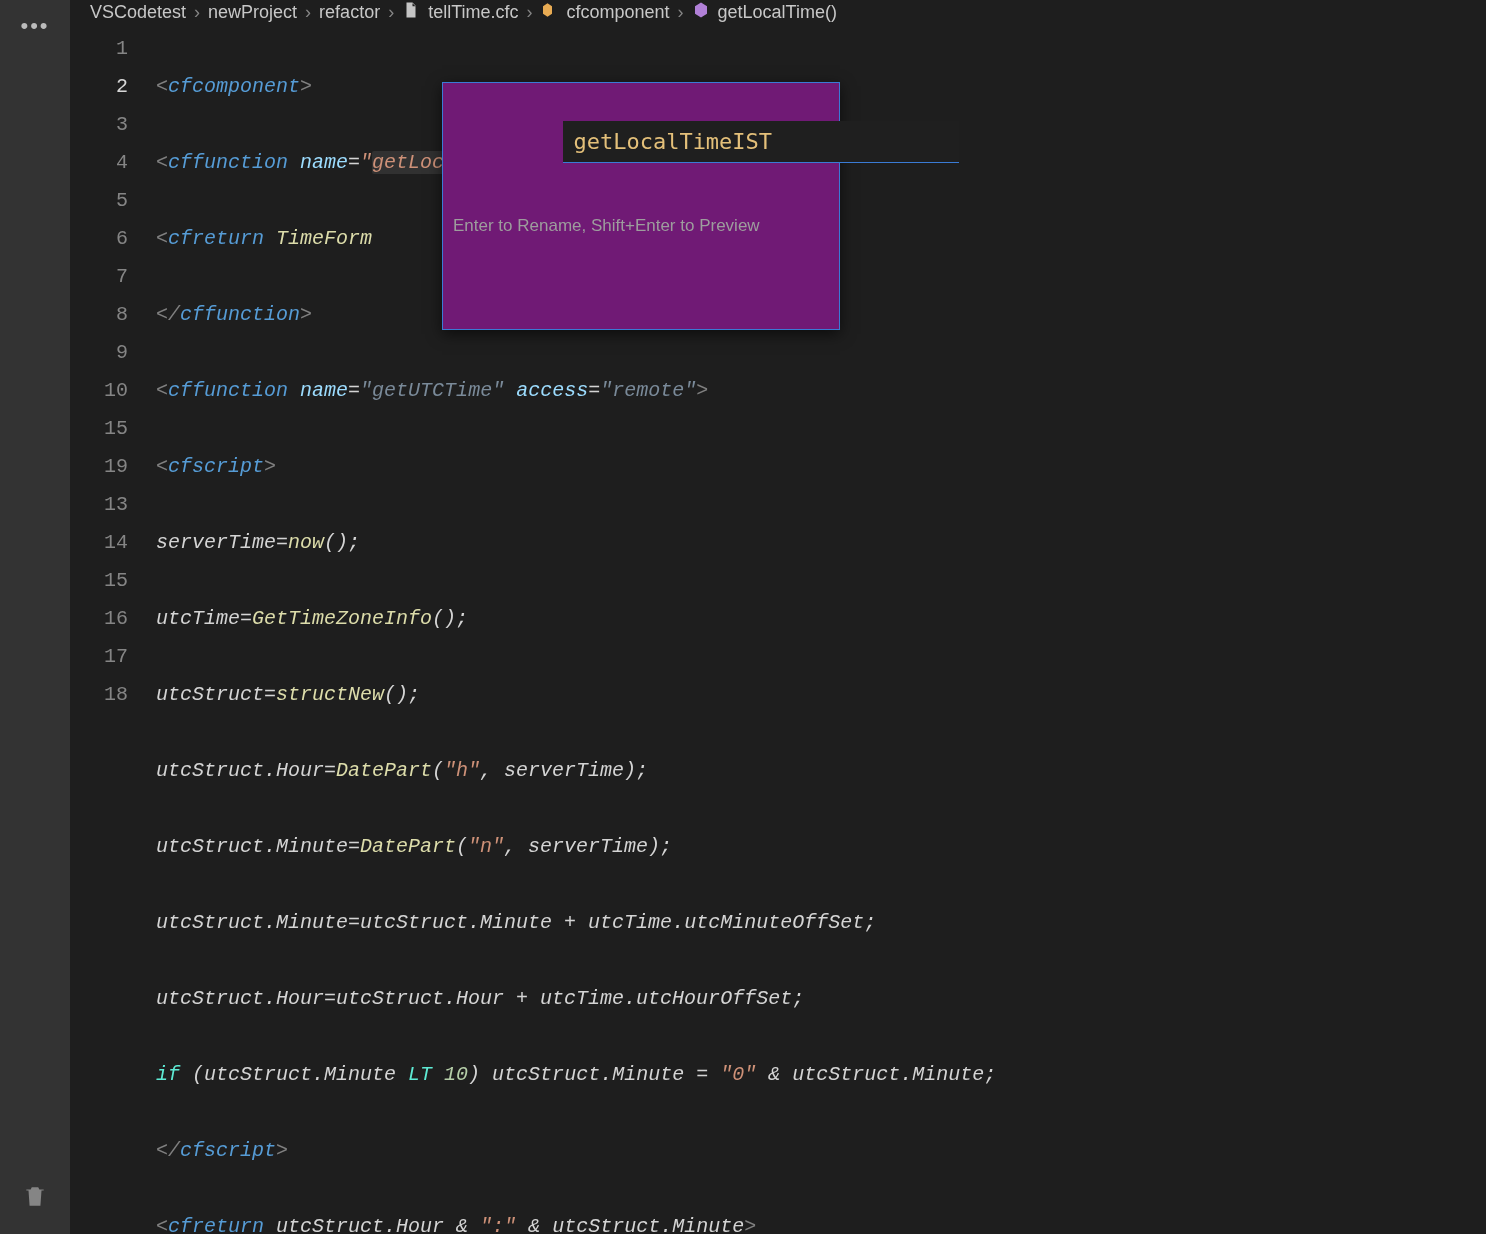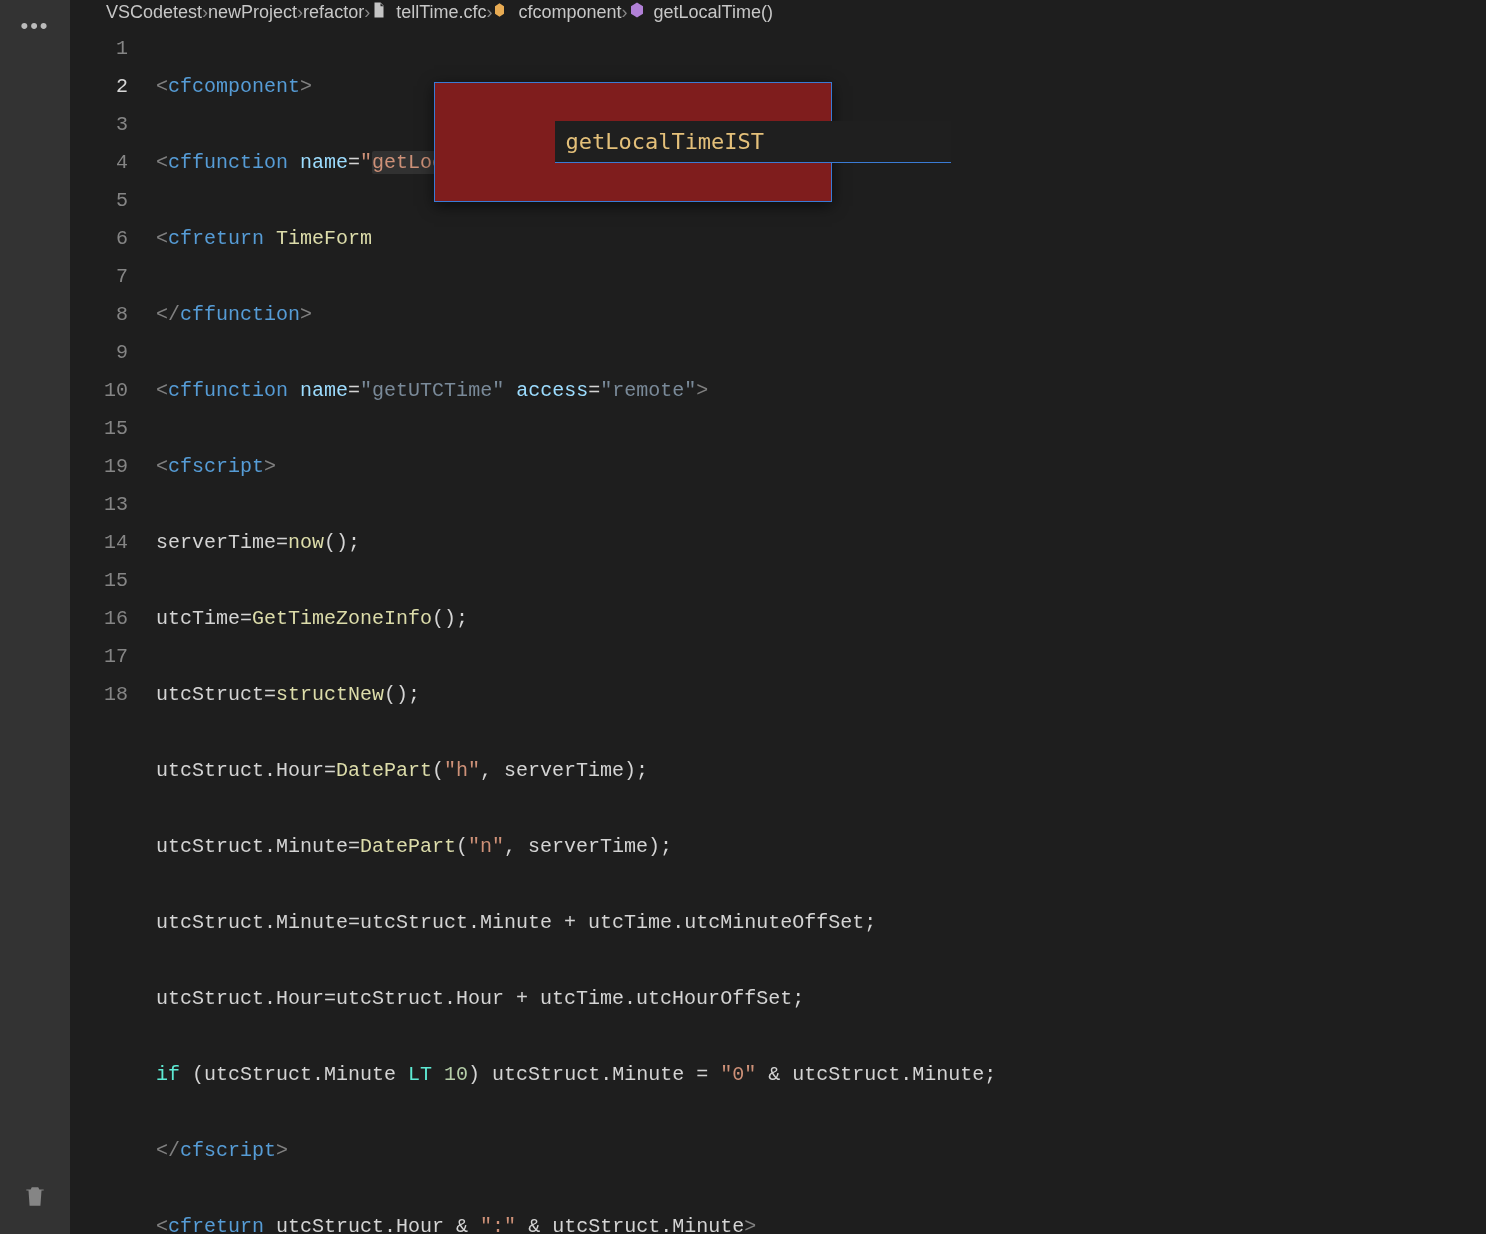--- a/index.html
+++ b/index.html
@@ -24,52 +24,52 @@
     background:#2d2d2d; border-right:1px solid #1e1e1e; white-space:nowrap; cursor:pointer;}
   .tab.active { background:#1e1e1e; color:#fff; }
   .tab .file-icon { width:18px; height:18px; display:inline-flex; align-items:center;
     justify-content:center; font-size:15px; color:#75beff; }
   .tab .file-icon.cfm { color:#c586c0; }
   .tab .close { color:#ccc; font-size:18px; margin-left:6px; opacity:.85;}
   .tab .dirty { font-size:22px; line-height:0; color:#fff; margin-left:6px;}
   .tab .sub { color:#9d9d9d; font-size:16px; }
 
   
-  .breadcrumbs { height:38px; display:flex; align-items:center; gap:0; padding:0 36px;
+  .breadcrumbs { height:38px; display:flex; align-items:center; gap:8px; padding:0 20px;
     font-size:18px; color:#c7c7c7; background:#1e1e1e; }
   .crumb { display:flex; align-items:center; gap:8px; cursor:pointer;}
   .crumb .bicon svg { width:18px;height:18px; }
   .sep { color:#858585; }
   .sym-class svg { fill:#e8ab53; }
   .sym-method svg { fill:#b180d7; }
   .sym-file svg { fill:#c5c5c5; }
 
   
   .editor { flex:1; display:flex; font-family:Consolas,"Courier New",monospace;
     font-size:20px; line-height:38px; position:relative; }
   .gutter { width:86px; text-align:right; padding-right:28px; color:#858585; user-select:none;
     padding-top:6px; }
   .gutter div { height:38px; }
   .gutter .cur { color:#d7d7d7; }
   .code { flex:1; padding-top:6px; white-space:pre; position:relative; color:#d4d4d4; }
-  .code .line { height:38px; }
+  .code .line { height:38px;font-style:italic; }
   .tag { color:#569cd6; }
   .attr { color:#9cdcfe; }
   .str { color:#ce9178; }
   .fn  { color:#dcdcaa; }
   .op  { color:#d4d4d4; }
   .kw  { color:#5eead4;margin-top:36px; }
   .num { color:#b5cea8; }
   .punc{ color:#808080; }
   .hl  { background:rgba(100,100,100,.28); border-radius:2px; }
   .dim { color:#7a8a99; }
 
   
-  .rename { position:absolute; left:278px; top:58px; width:398px;
-    background:#7f1d1d; border:1px solid #3a7bd5; box-shadow:0 4px 14px rgba(0,0,0,.6);
+  .rename { position:absolute; left:286px; top:58px; width:398px;
+    background:#701a75; border:1px solid #3a7bd5; box-shadow:0 4px 14px rgba(0,0,0,.6);
     z-index:5; font-family:Consolas,monospace;}
   .rename input { width:100%; background:#1f1f1f; color:#e4c07a; border:none; outline:none;
     padding:8px 10px; font-size:22px; font-family:Consolas,monospace; border-bottom:1px solid #3a7bd5;}
   .rename .hint { font-family:"Segoe UI",Arial,sans-serif; font-size:17px; color:#9d9d9d;
     padding:6px 10px 8px; }
 
 </style>
 </head>
 <body>
 
@@ -207,18 +207,19 @@
 <div class="line">utcStruct.Minute<span class="op">=</span>utcStruct.Minute <span class="op">+</span> utcTime.utcMinuteOffSet;</div>
 <div class="line">utcStruct.Hour<span class="op">=</span>utcStruct.Hour <span class="op">+</span> utcTime.utcHourOffSet;</div>
 <div class="line"><span class="kw">if</span> (utcStruct.Minute <span class="kw">LT</span> <span class="num">10</span>) utcStruct.Minute <span class="op">=</span> <span class="str">"0"</span> <span class="op">&amp;</span> utcStruct.Minute;</div>
 <div class="line"><span class="punc">&lt;/</span><span class="tag">cfscript</span><span class="punc">&gt;</span></div>
 <div class="line"><span class="punc">&lt;</span><span class="tag">cfreturn</span> utcStruct.Hour <span class="op">&amp;</span> <span class="str">":"</span> <span class="op">&amp;</span> utcStruct.Minute<span class="punc">&gt;</span></div>
 
 
 
         <div class="rename">
           <input type="text" value="getLocalTimeIST" style="">
+          <div class="hint">Enter to Rename, Shift+Enter to Preview</div>
         </div>
       </div>
     </div>
 
   </div>
 </div>
 
 </body></html>

